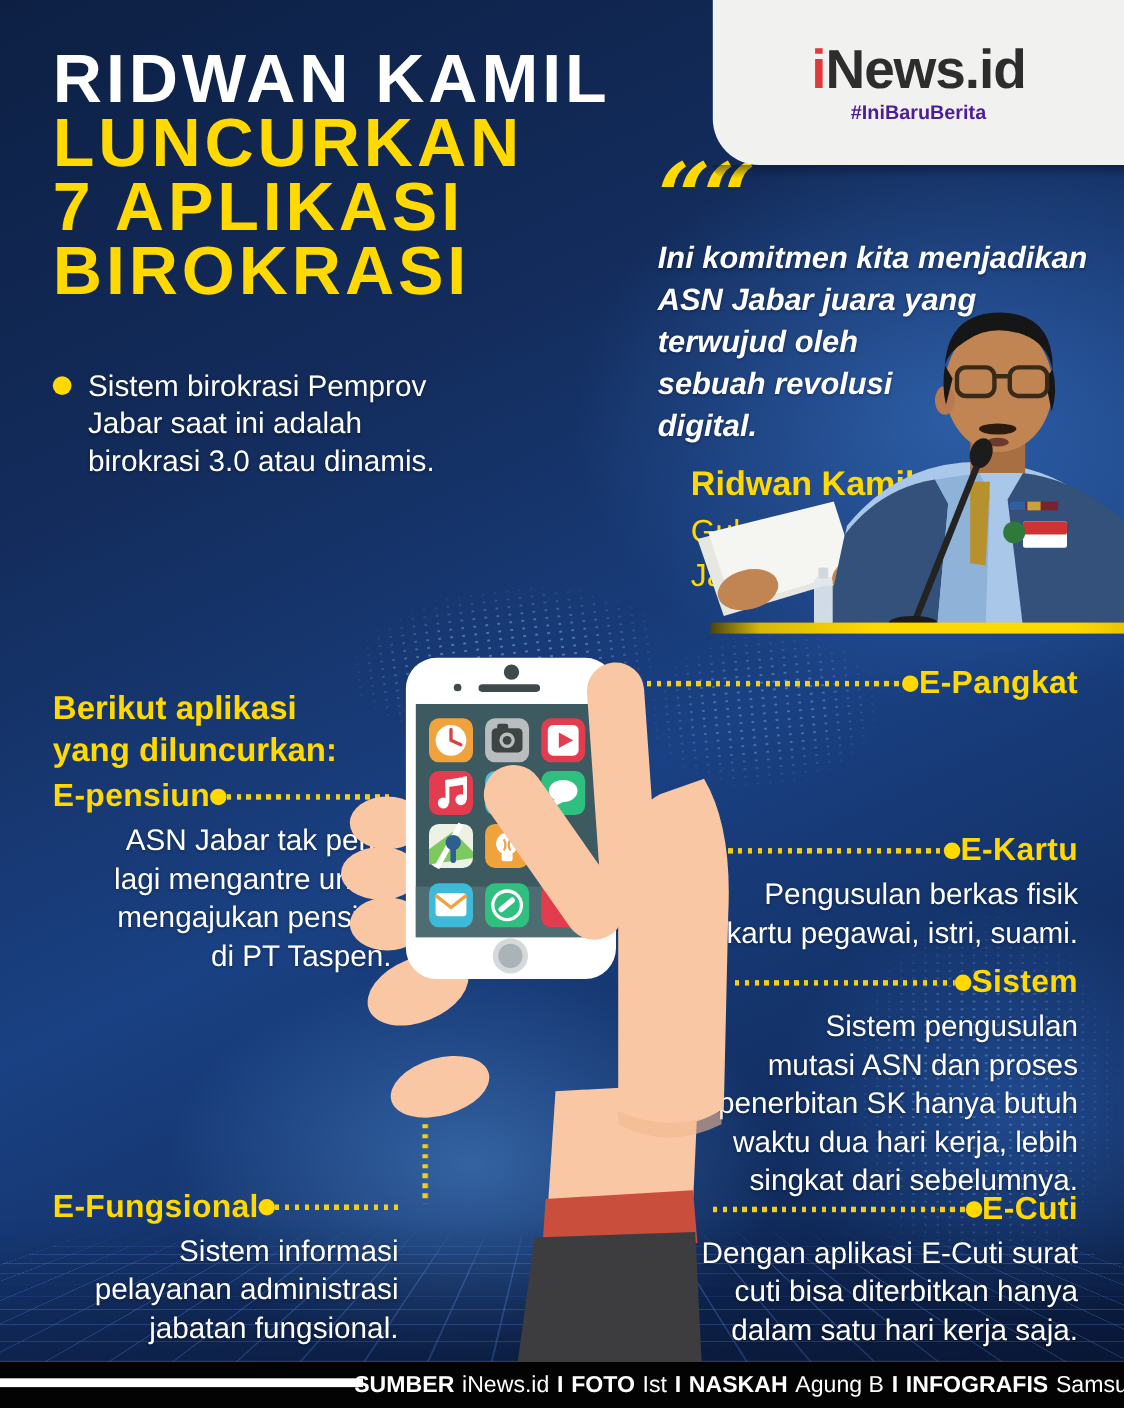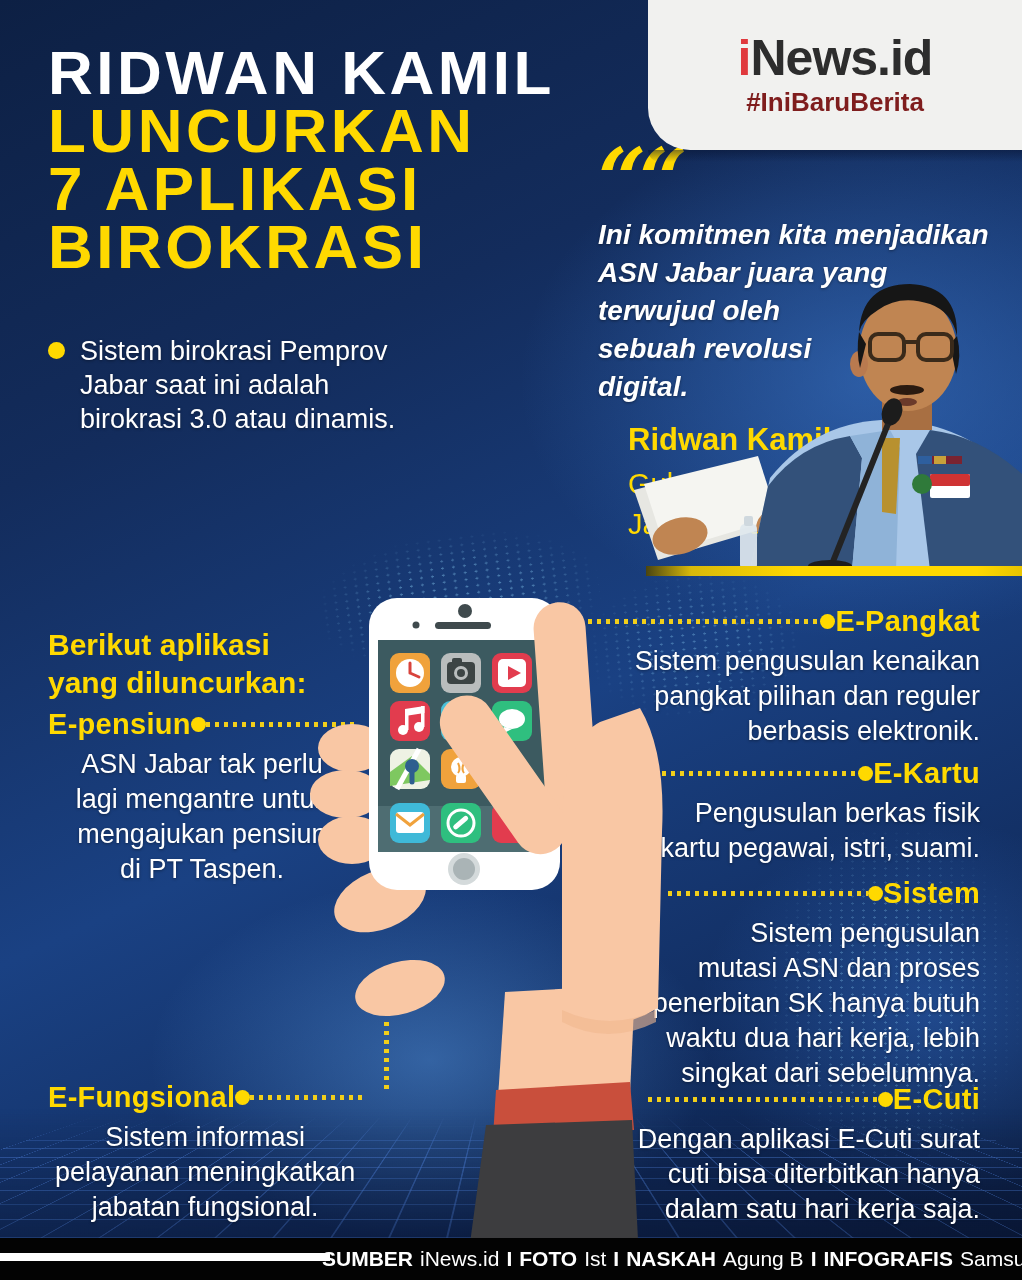--- a/index.html
+++ b/index.html
@@ -35,21 +35,21 @@
   .title{left:48px;top:44px;z-index:5;}
   .title h1{margin:0;font-size:62px;line-height:58px;font-weight:bold;letter-spacing:3.5px;white-space:pre-line;}
   .t1{color:#ffffff;}
   .t2{color:#ffd900;}
 
   
   .logo-card{right:0;top:0;width:374px;height:150px;background:#f1f1ef;border-bottom-left-radius:42px;z-index:5;
     display:flex;flex-direction:column;align-items:center;justify-content:center;}
   .logo-row{font-size:50px;font-weight:bold;color:#2d2d2d;letter-spacing:-1px;line-height:1;}
   .logo-i{color:#e0393d;}
-  .logo-tag{font-size:26px;font-weight:bold;color:#7f1d1d;margin-top:4px;}
+  .logo-tag{font-size:18px;font-weight:bold;color:#4c1d95;margin-top:4px;}
   .card-shade{right:0;top:150px;width:374px;height:12px;z-index:4;border-bottom-left-radius:40px;
     background:linear-gradient(180deg, rgba(8,20,50,.5), rgba(8,20,50,0));}
 
   
   .quote{left:598px;top:156px;width:430px;z-index:2;}
   .qmark{font-family:"DejaVu Serif", serif;font-style:italic;font-weight:bold;font-size:84px;line-height:.55;height:50px;
     color:#ffd900;letter-spacing:-7px;}
   .qtext{margin:10px 0 0;font-size:28px;line-height:38px;font-weight:bold;font-style:italic;color:#fff;white-space:pre-line;
     text-shadow:0 1px 3px rgba(0,0,0,.4);}
   .qauthor{margin:16px 0 0 30px;font-size:31px;font-weight:bold;color:#ffd900;}
@@ -63,21 +63,21 @@
   
   .bullets{left:48px;top:334px;width:480px;z-index:5;margin:0;padding:0;list-style:none;}
   .bullets li{position:relative;padding-left:32px;margin:0 0 20px;font-size:27px;line-height:34px;color:#fff;white-space:pre-line;
     text-shadow:0 1px 3px rgba(0,0,0,.4);}
   .bullets li .bdot{position:absolute;left:0;top:8px;width:17px;height:17px;border-radius:50%;background:#ffd900;}
 
   .list-intro{left:48px;top:626px;z-index:5;font-size:30px;line-height:38px;font-weight:bold;color:#ffd900;white-space:pre-line;margin:0;}
 
   
   .app{position:absolute;z-index:5;}
-  .app.left{left:48px;text-align:center;}
+  .app.left{left:48px;text-align:right;}
   .app.right{right:42px;text-align:right;}
   .apphead{display:flex;align-items:center;height:32px;}
   .app.right .apphead{justify-content:flex-end;}
   .apphead h3{margin:0;font-size:29px;font-weight:bold;color:#ffd900;letter-spacing:.3px;}
   .dot{width:15px;height:15px;border-radius:50%;background:#ffd900;flex:none;}
   .hline{height:5px;flex:none;background-image:repeating-linear-gradient(90deg,#f2cf1a 0 4px,transparent 4px 9px);}
   .vline{position:absolute;width:5px;z-index:5;background-image:repeating-linear-gradient(180deg,#f2cf1a 0 4px,transparent 4px 9px);}
   .appdesc{margin:7px 0 0;font-size:27px;line-height:35px;color:#fff;white-space:pre-line;text-shadow:0 1px 3px rgba(0,0,0,.4);}
 
   
@@ -191,34 +191,31 @@
   </section>
 
 
   <section class="app left" style="top:1081px">
     <div class="apphead">
       <h3>E-Fungsional</h3>
       <span class="dot"></span>
       <span class="hline" style="width:112px"></span>
     </div>
     <p class="appdesc">Sistem informasi
-pelayanan meningkatkan
+pelayanan administrasi
 jabatan fungsional.</p>
   </section>
   <div class="vline" style="left:384px;top:1022px;height:72px"></div>
 
   <section class="app right" style="top:605px">
     <div class="apphead">
       <span class="hline" style="width:250px"></span>
       <span class="dot"></span>
       <h3>E-Pangkat</h3>
     </div>
-    <p class="appdesc">Sistem pengusulan kenaikan
-pangkat pilihan dan reguler
-berbasis elektronik.</p>
   </section>
 
   <section class="app right" style="top:757px">
     <div class="apphead">
       <span class="hline" style="width:205px"></span>
       <span class="dot"></span>
       <h3>E-Kartu</h3>
     </div>
     <p class="appdesc">Pengusulan berkas fisik
 kartu pegawai, istri, suami.</p>

